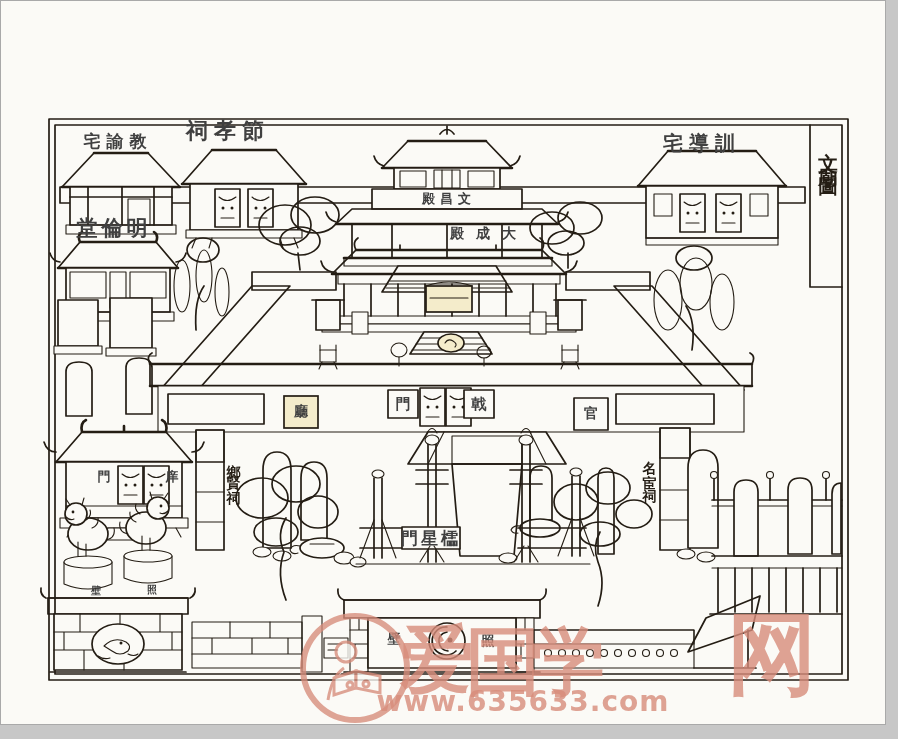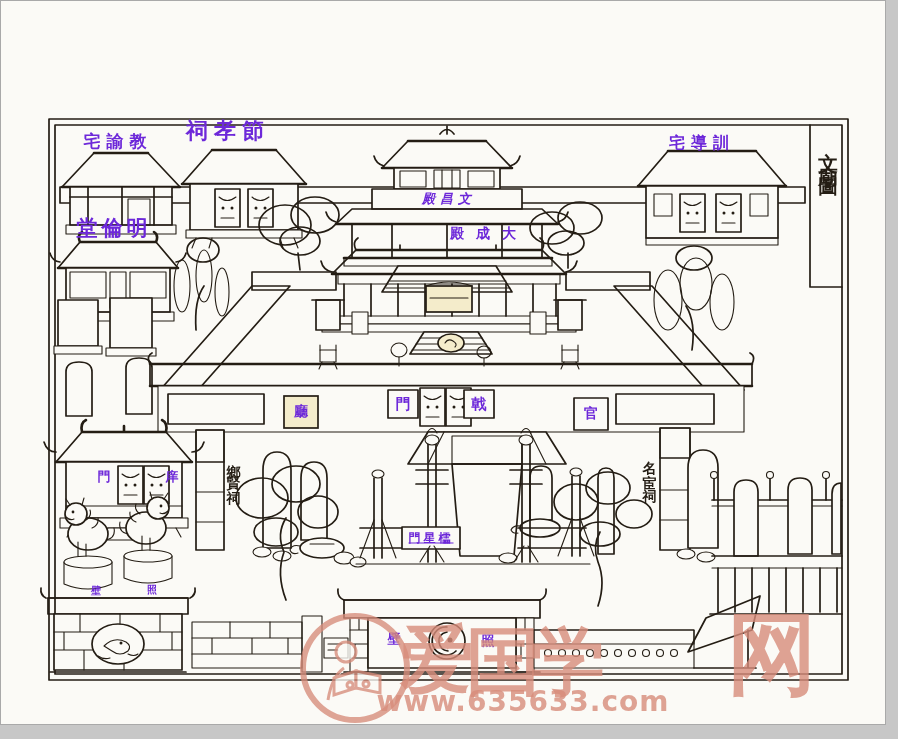--- a/index.html
+++ b/index.html
@@ -4,21 +4,21 @@
 <style>
   html,body{margin:0;padding:0;width:898px;height:739px;overflow:hidden;background:#c7c7c7;}
   #stage{position:relative;width:898px;height:739px;font-family:"DejaVu Sans",sans-serif;}
   .page{position:absolute;left:0;top:0;width:886px;height:725px;background:#fbfaf6;border:1px solid #a9a9a9;box-sizing:border-box;}
   svg{position:absolute;left:0;top:0;}
   .k{stroke:#241d14;fill:none;stroke-width:1.7;stroke-linejoin:round;stroke-linecap:round;}
   .kw{stroke:#241d14;fill:#fbfaf6;stroke-width:1.7;stroke-linejoin:round;}
   .kt{stroke:#241d14;fill:#f4eccb;stroke-width:1.7;}
   .th{stroke-width:2.6;}
   .tn{stroke-width:1.1;}
-  .lbl{position:absolute;z-index:5;color:#6d28d9;font-weight:700;white-space:nowrap;
+  .lbl{position:absolute;z-index:5;color:#404040;font-weight:700;white-space:nowrap;
        transform:translate(-50%,-50%);font-family:"DejaVu Serif","DejaVu Sans",serif;}
   .lbl-v{position:absolute;z-index:5;color:#241d14;font-weight:700;
        writing-mode:vertical-rl;text-orientation:upright;transform:translateX(-50%);
        font-family:"DejaVu Serif","DejaVu Sans",serif;}
   .wm{position:absolute;z-index:8;color:rgba(215,140,123,0.80);font-weight:700;
       transform:translate(-50%,-50%);white-space:nowrap;font-family:"DejaVu Sans",sans-serif;}
   .wm-url{letter-spacing:1px;}
 </style>
 </head>
 <body>
@@ -384,37 +384,37 @@
       <ellipse cx="634" cy="514" rx="18" ry="14" fill="url(#dots)" class="k"></ellipse>
       <ellipse cx="600" cy="534" rx="20" ry="12" fill="url(#dots)" class="k"></ellipse>
       <path d="M598 606q8 -24 0 -44q-6 -16 2 -30" class="k" stroke-width="2.8"></path>
     </g>
   </svg>
 
   <div class="lbl-v" style="left:829px;top:136px;font-size:20px;letter-spacing:13px;">文廟圖</div>
 
   <div class="lbl" style="left:118px;top:141px;font-size:17px;letter-spacing:6px;">宅諭教</div>
   <div class="lbl" style="left:228px;top:131px;font-size:22px;letter-spacing:6px;">祠孝節</div>
-  <div class="lbl" style="left:449px;top:199px;font-size:13px;letter-spacing:5px;font-style:italic;">殿昌文</div>
-  <div class="lbl" style="left:702px;top:143px;font-size:16px;letter-spacing:6px;">宅導訓</div>
+  <div class="lbl" style="left:449px;top:199px;font-size:13px;letter-spacing:5px;">殿昌文</div>
+  <div class="lbl" style="left:702px;top:143px;font-size:20px;letter-spacing:6px;">宅導訓</div>
   <div class="lbl" style="left:114px;top:228px;font-size:21px;letter-spacing:4px;">堂倫明</div>
   <div class="lbl" style="left:442px;top:234px;font-size:14px;letter-spacing:12px;margin-left:47px;">殿成大</div>
 
   <div class="lbl" style="left:403px;top:404px;font-size:15px;">門</div>
   <div class="lbl" style="left:479px;top:404px;font-size:15px;">戟</div>
   <div class="lbl" style="left:301px;top:412px;font-size:14px;">廳</div>
   <div class="lbl" style="left:591px;top:414px;font-size:14px;">官</div>
 
   <div class="lbl-v" style="left:234px;top:452px;font-size:14px;letter-spacing:13px;">鄉賢祠</div>
   <div class="lbl-v" style="left:650px;top:450px;font-size:14px;letter-spacing:13px;">名宦祠</div>
 
   <div class="lbl" style="left:104px;top:477px;font-size:13px;">門</div>
   <div class="lbl" style="left:172px;top:477px;font-size:13px;">庠</div>
 
-  <div class="lbl" style="left:431px;top:538px;font-size:12px;letter-spacing:3px;text-decoration:underline;">門星櫺</div>
+  <div class="lbl" style="left:431px;top:538px;font-size:17px;letter-spacing:3px;">門星櫺</div>
 
   <div class="lbl" style="left:394px;top:639px;font-size:13px;">壁</div>
   <div class="lbl" style="left:488px;top:641px;font-size:13px;">照</div>
   <div class="lbl" style="left:96px;top:591px;font-size:10px;">壁</div>
   <div class="lbl" style="left:152px;top:590px;font-size:10px;">照</div>
 
   <svg width="898" height="739" viewBox="0 0 898 739" style="z-index:7;pointer-events:none;">
     <g stroke="#d78c7b" stroke-width="6" fill="none" opacity="0.78">
       <circle cx="355" cy="668" r="52"></circle>
       <g stroke-width="3" fill="#fbfaf6">

